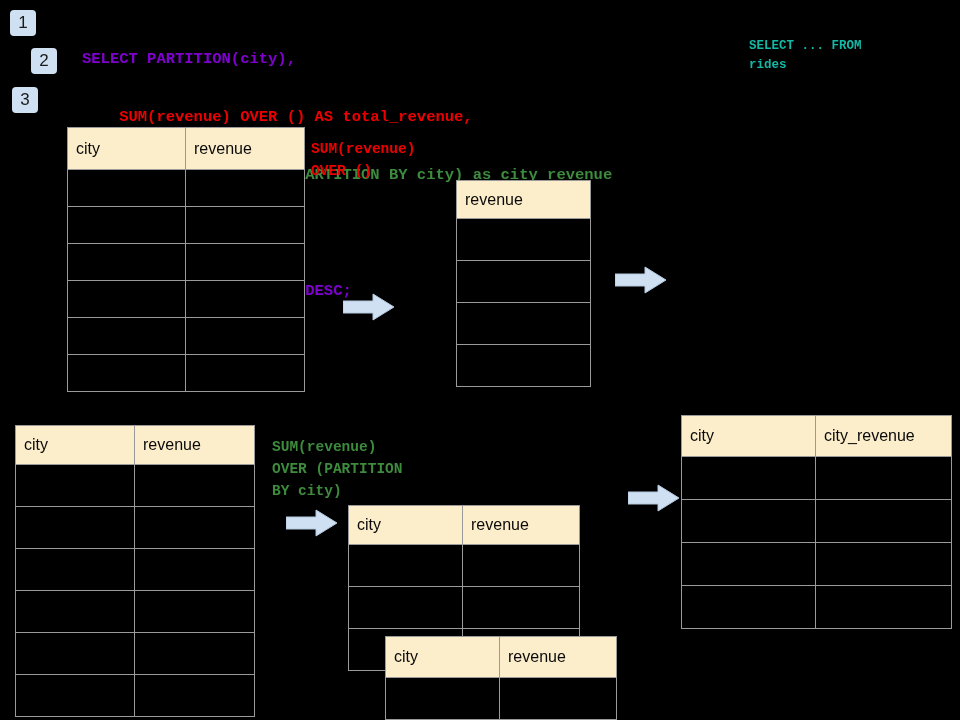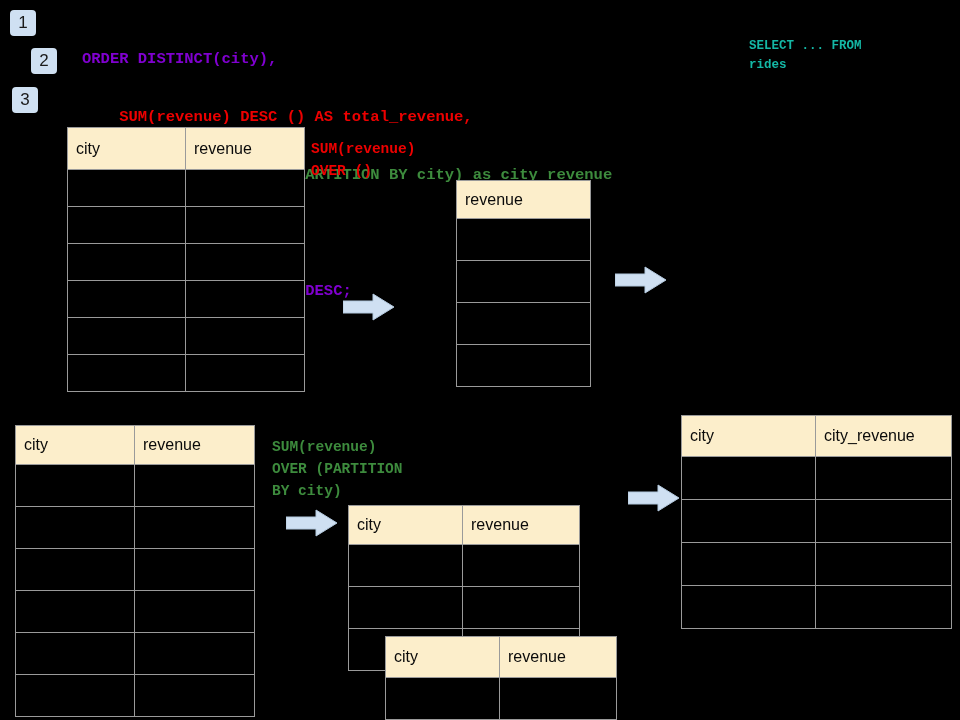--- a/index.html
+++ b/index.html
@@ -99,22 +99,22 @@
 </head>
 <body>
 
 <div id="canvas">
 
   <div class="badge" style="left:10px; top:10px;">1</div>
   <div class="badge" style="left:31px; top:48px;">2</div>
   <div class="badge" style="left:12px; top:87px;">3</div>
 
   <div class="code" style="left:82px; top:12px;">
-    <div class="code-line c-purple">ORDER DISTINCT(city),</div>
-    <div class="code-line c-red">    SUM(revenue) DESC () AS total_revenue,</div>
+    <div class="code-line c-purple">SELECT PARTITION(city),</div>
+    <div class="code-line c-red">    SUM(revenue) OVER () AS total_revenue,</div>
     <div class="code-line c-green">    SUM(revenue) OVER (PARTITION BY city) as city_revenue</div>
     <div class="code-line c-purple">  FROM rides</div>
     <div class="code-line c-purple">  ORDER by city_revenue DESC;</div>
   </div>
 
   <div class="annot-small" style="left:749px; top:37px;">SELECT ... FROM
 rides</div>
 
   <div class="annot c-red" style="left:311px; top:138px;">SUM(revenue)
 OVER ()</div>

